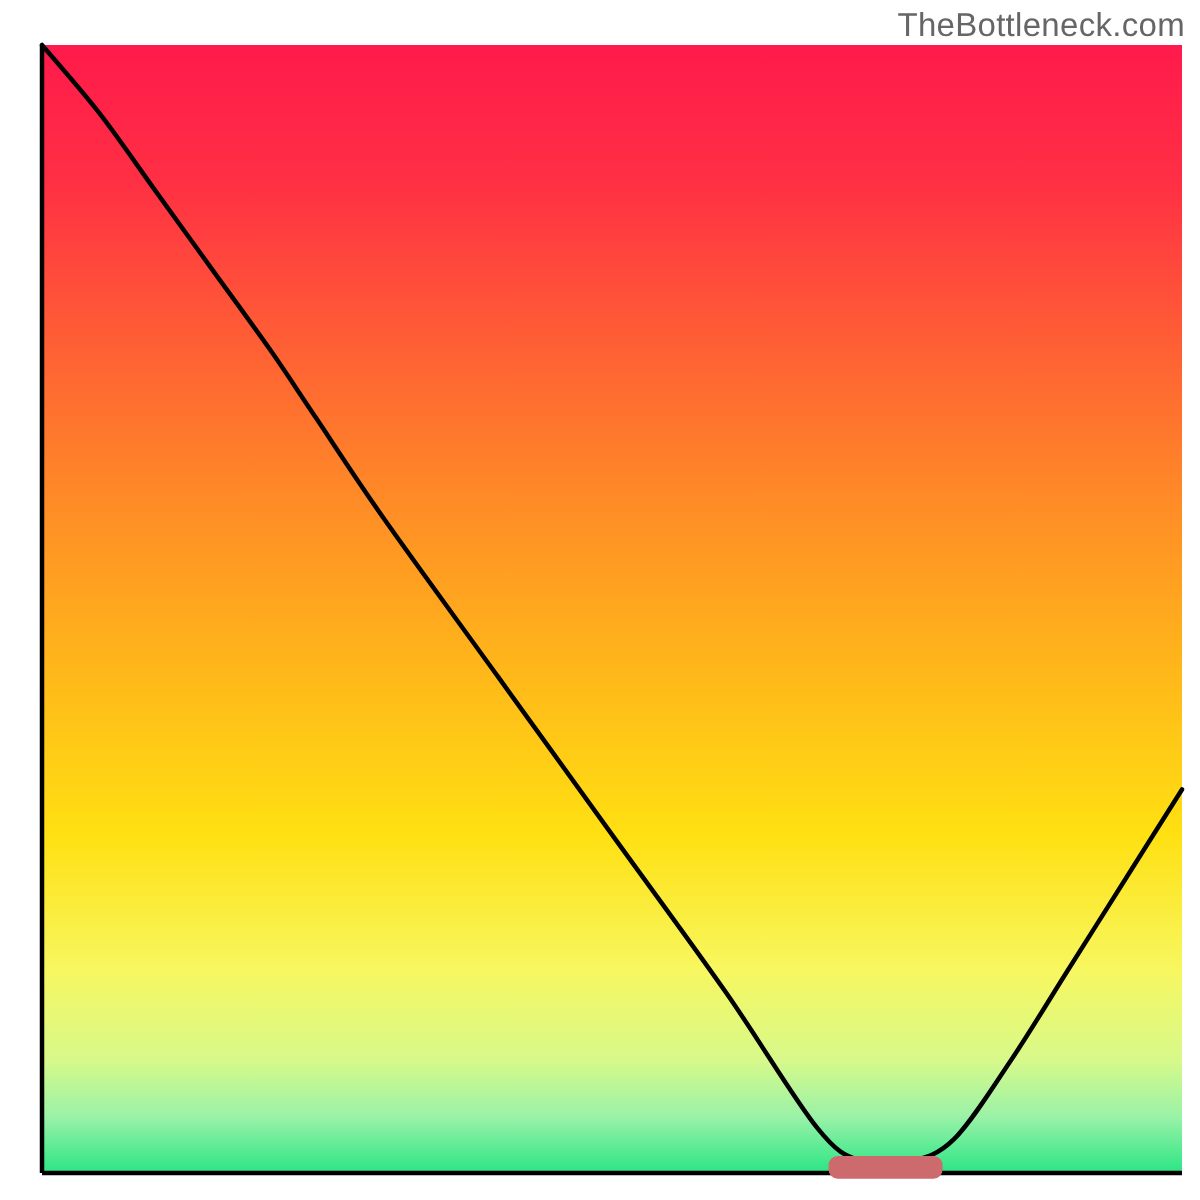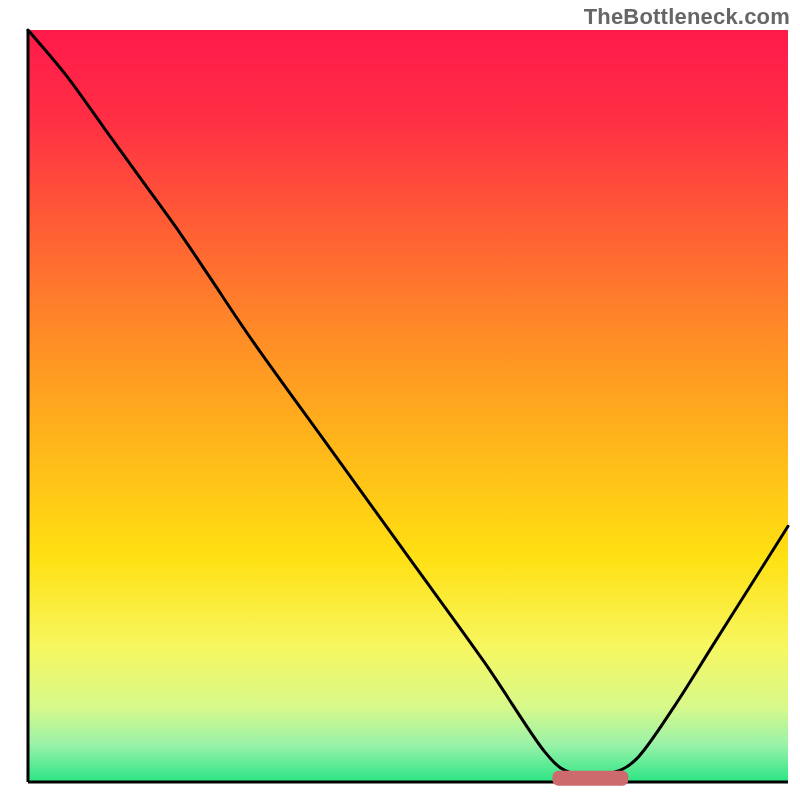--- a/index.html
+++ b/index.html
@@ -14,21 +14,21 @@
   .container {
     position: relative;
     width: 800px;
     height: 800px;
   }
   .watermark {
     position: absolute;
     top: 4px;
     right: 10px;
     font-size: 22px;
-    font-weight: 700;
+    font-weight: 400;
     color: #666666;
     letter-spacing: 0.2px;
   }
   svg {
     display: block;
   }
 </style>
 </head>
 <body>
 <div class="container">

